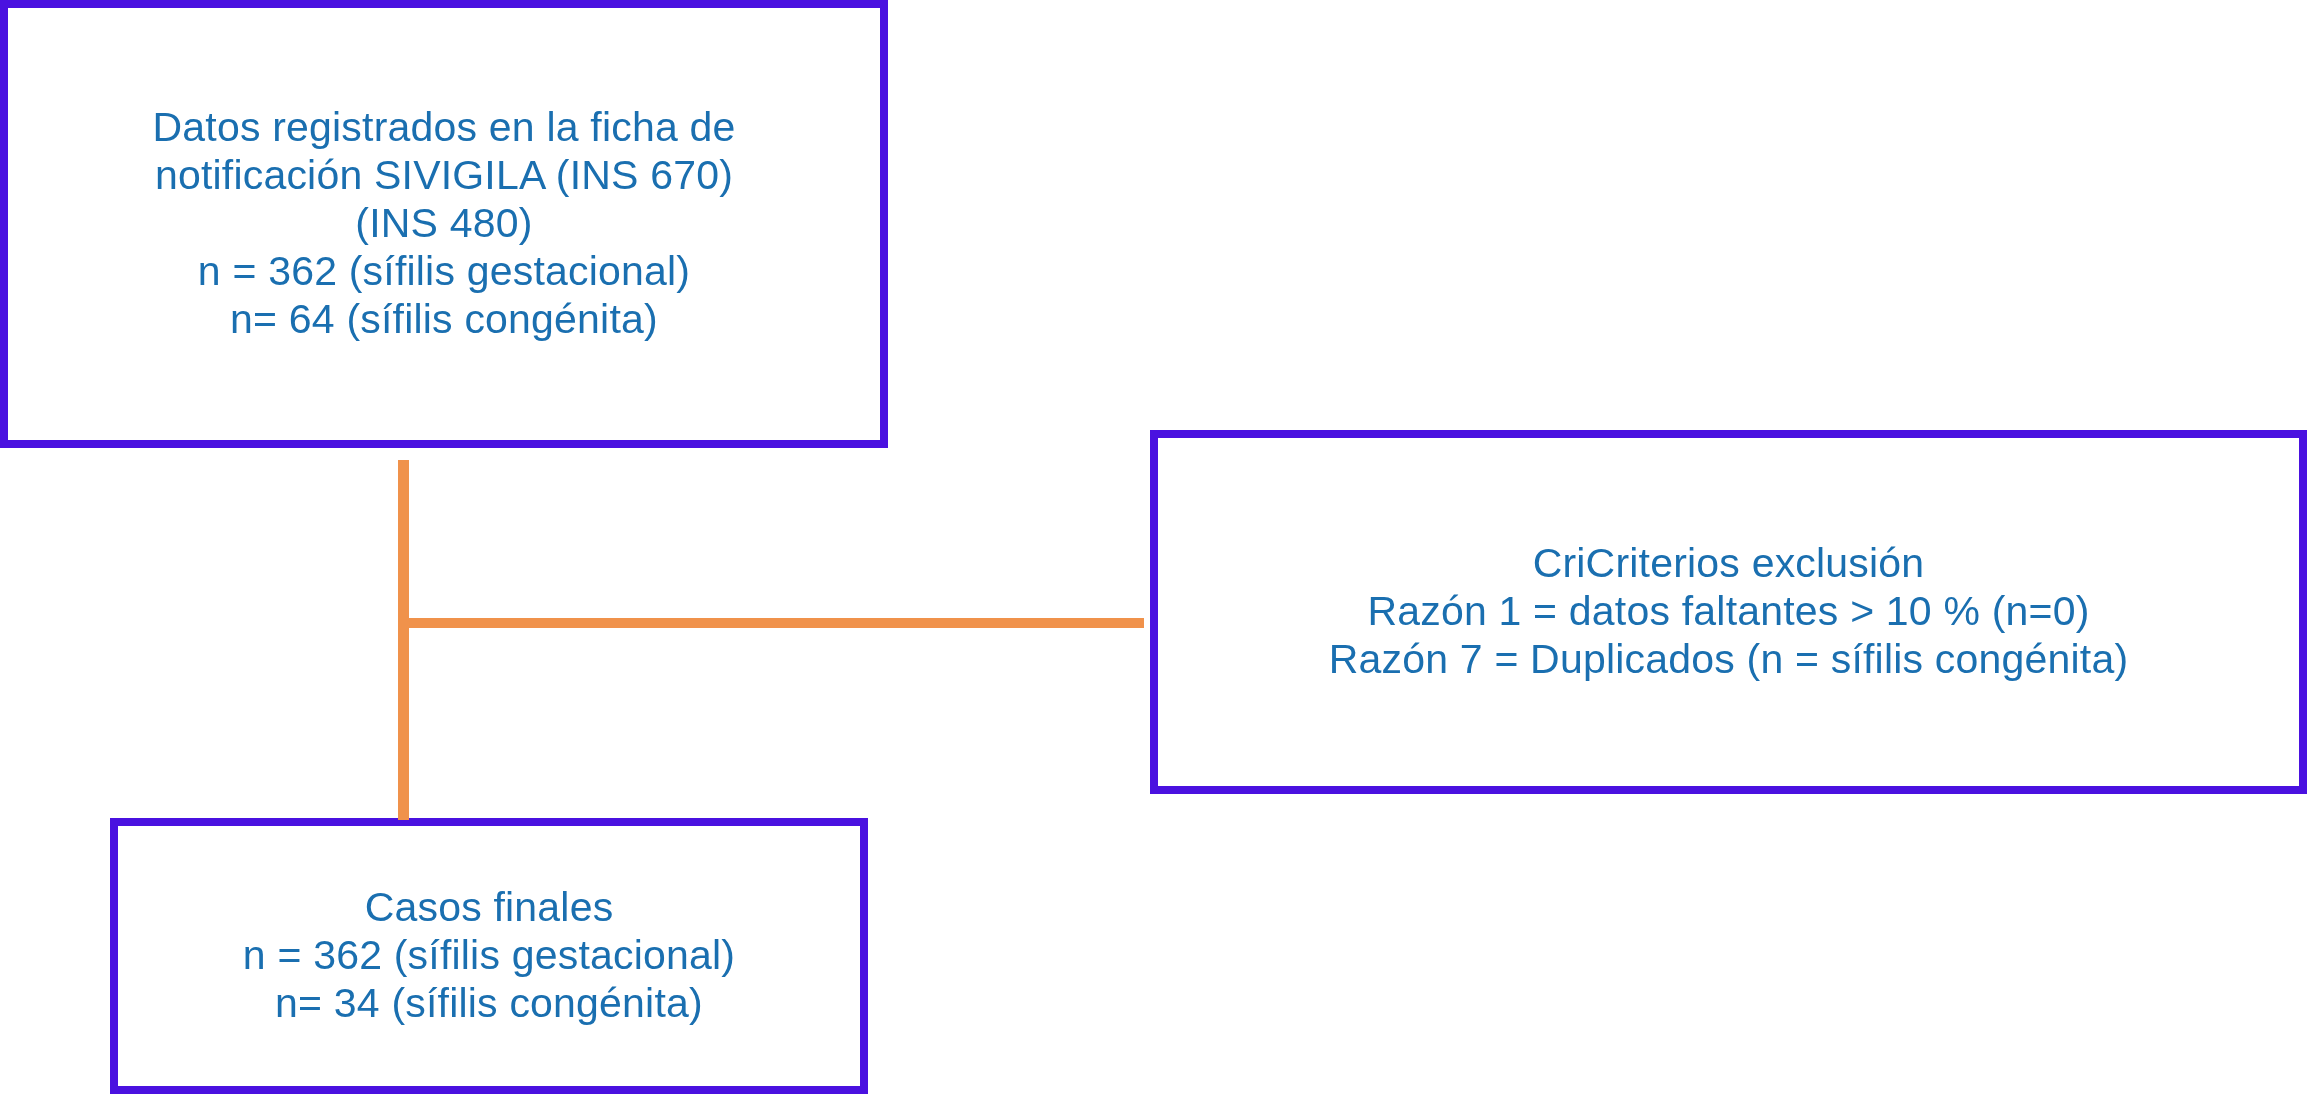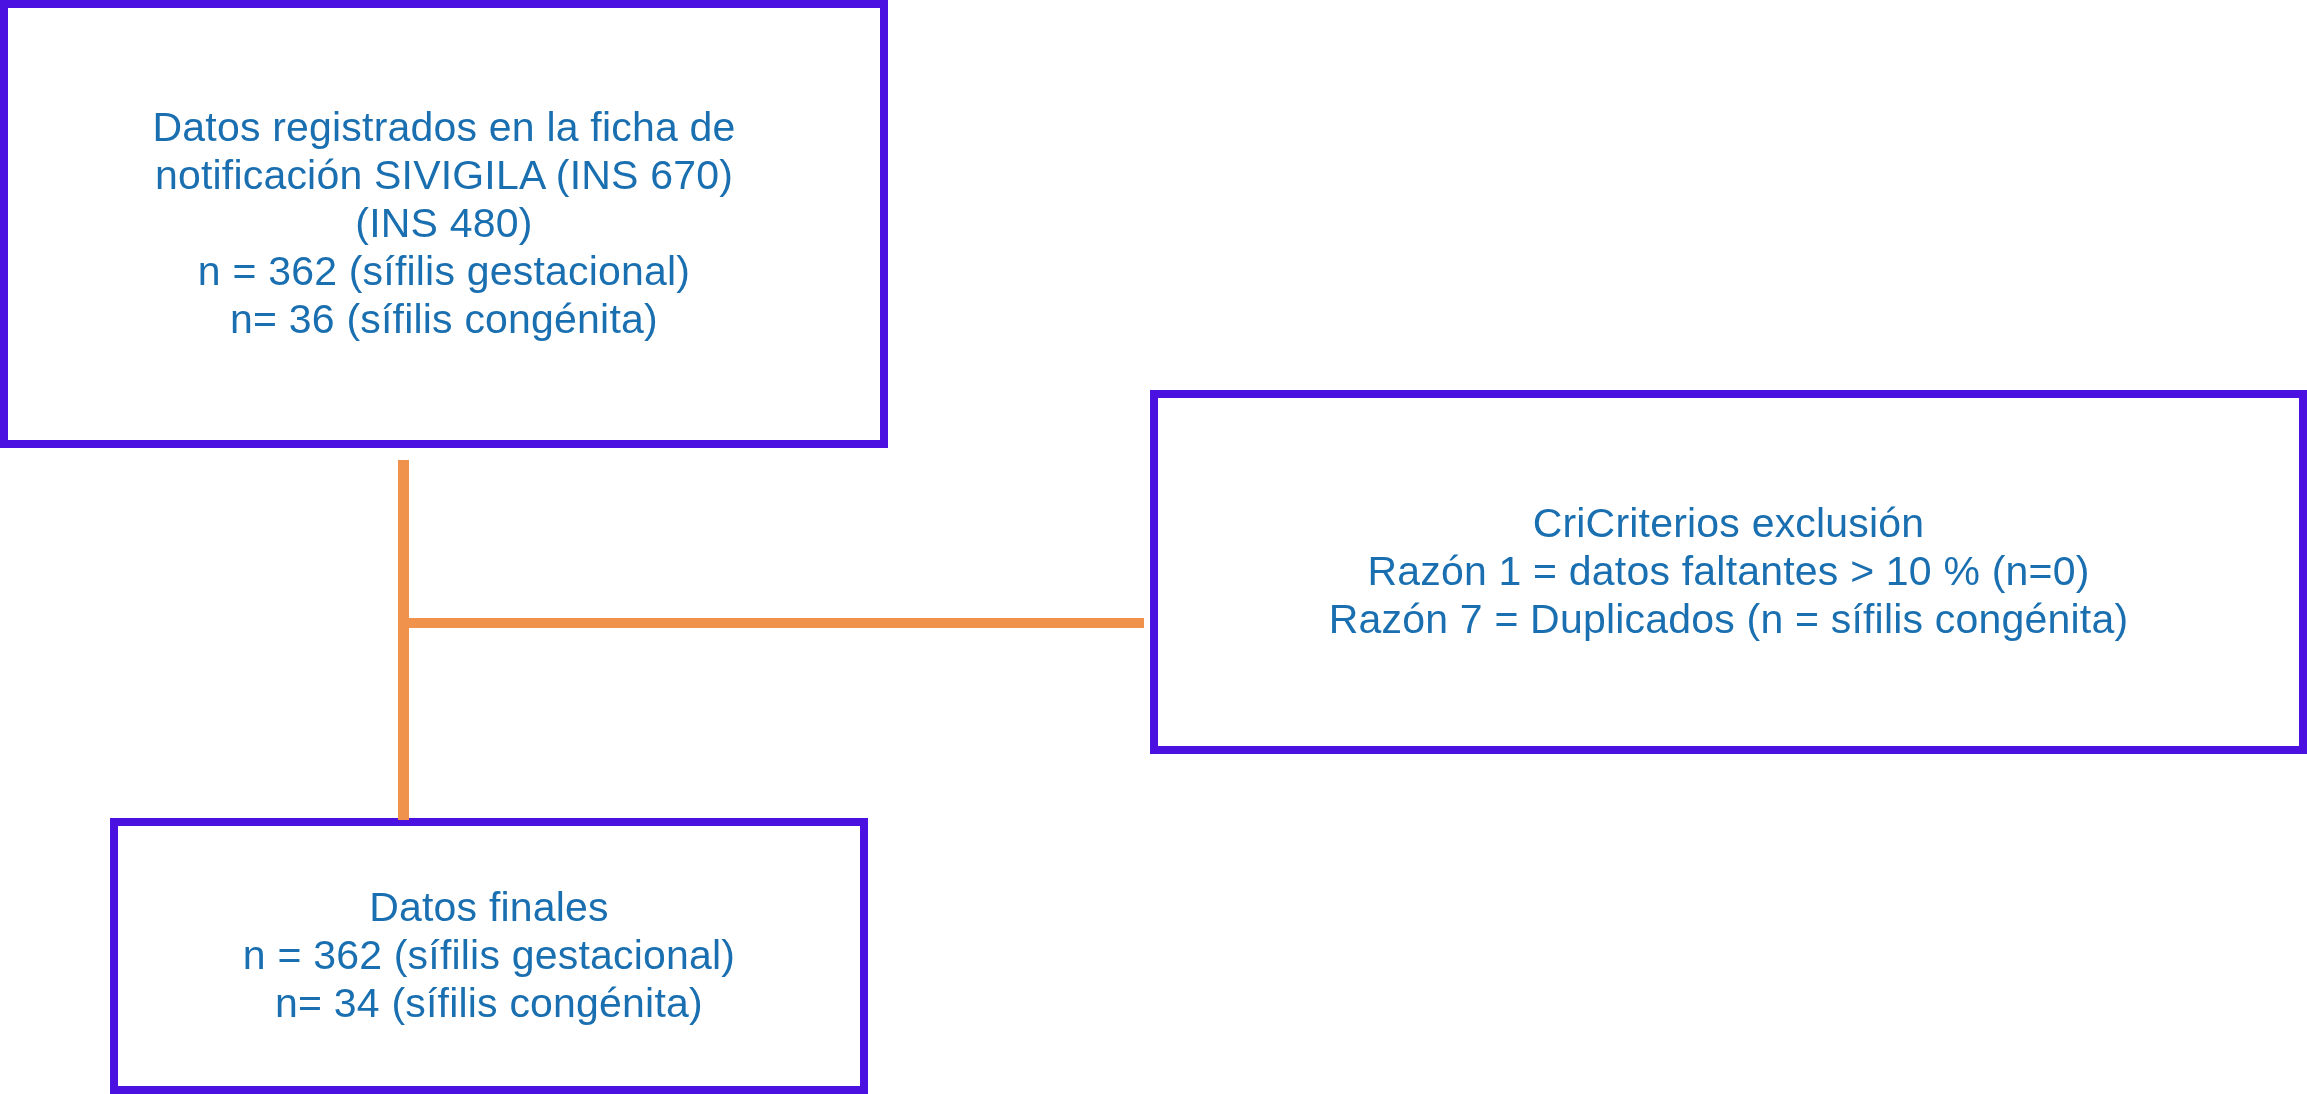--- a/index.html
+++ b/index.html
@@ -42,21 +42,21 @@
     top: 0px;
     width: 888px;
     height: 448px;
     padding: 6px 10px;
   }
   #box-source .box-line { font-size: 41px; line-height: 1.17; }
 
   
   #box-exclusion {
     left: 1150px;
-    top: 390px;
+    top: 430px;
     width: 1157px;
     height: 364px;
     padding: 6px 14px;
   }
   #box-exclusion .box-line { font-size: 41px; line-height: 1.17; }
 
   
   #box-final {
     left: 110px;
     top: 818px;
@@ -91,31 +91,31 @@
 </head>
 <body>
 
 <div id="canvas">
 
   <div class="flow-box" id="box-source">
     <div class="box-line">Datos registrados en la ficha de</div>
     <div class="box-line">notificación SIVIGILA (INS 670)</div>
     <div class="box-line">(INS 480)</div>
     <div class="box-line">n = 362 (sífilis gestacional)</div>
-    <div class="box-line">n= 36 (sífilis congénita)</div>
+    <div class="box-line">n= 64 (sífilis congénita)</div>
   </div>
 
   <div class="flow-box" id="box-exclusion">
     <div class="box-line">CriCriterios exclusión</div>
     <div class="box-line">Razón 1 = datos faltantes &gt; 10 % (n=0)</div>
     <div class="box-line">Razón 7 = Duplicados (n = sífilis congénita)</div>
   </div>
 
   <div class="flow-box" id="box-final">
-    <div class="box-line">Datos finales</div>
+    <div class="box-line">Casos finales</div>
     <div class="box-line">n = 362 (sífilis gestacional)</div>
     <div class="box-line">n= 34 (sífilis congénita)</div>
   </div>
 
   <div class="connector-v" id="connector-vertical"></div>
   <div class="connector-h" id="connector-horizontal"></div>
 
 </div>
 
 </body></html>

